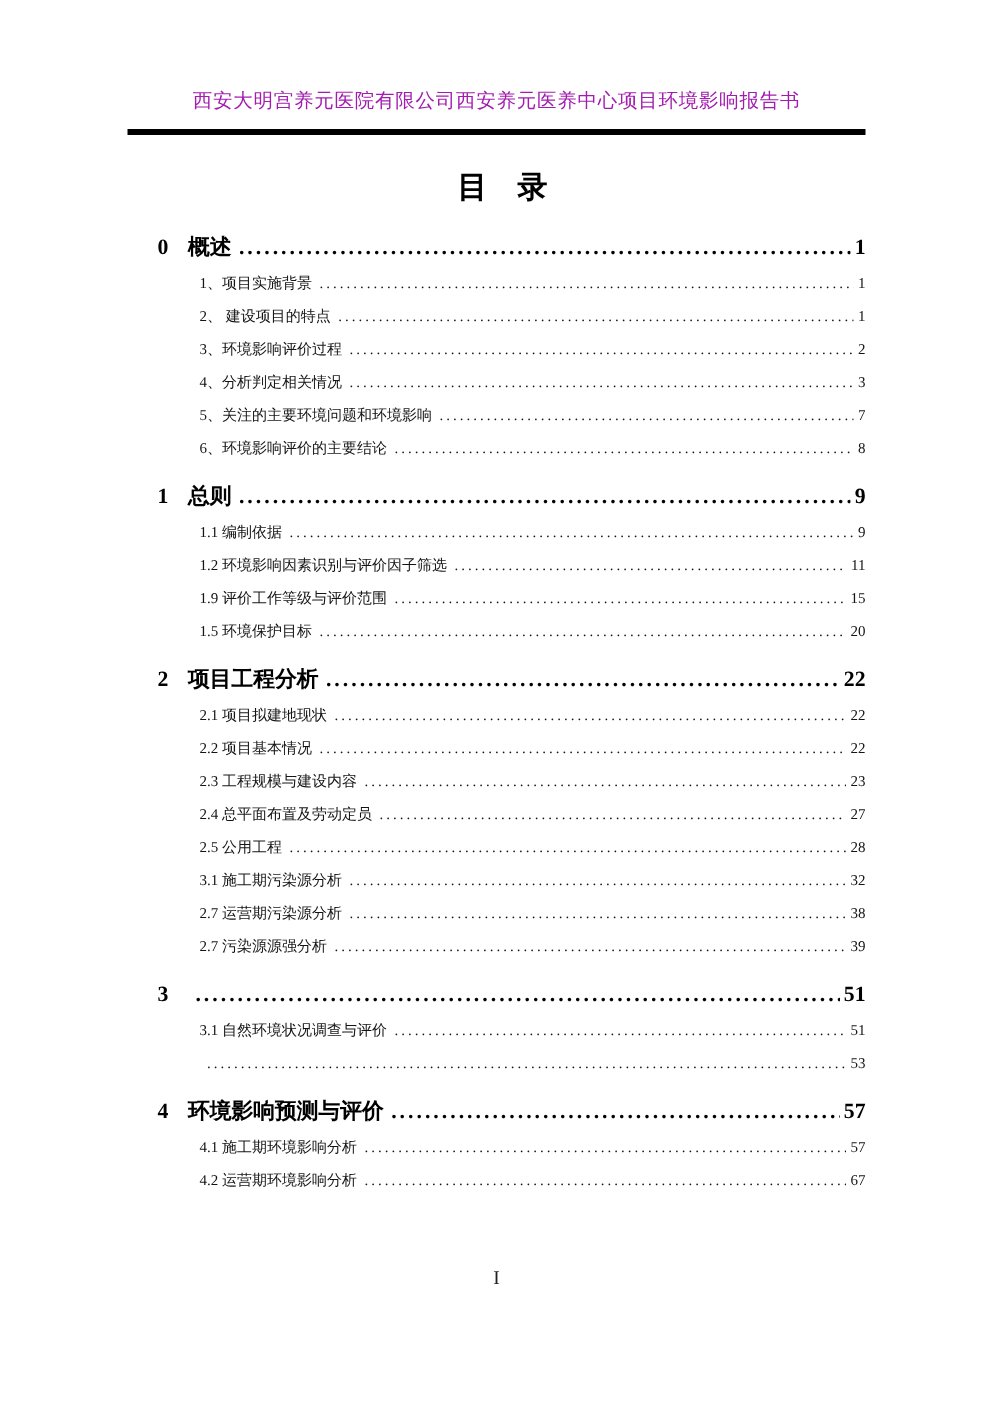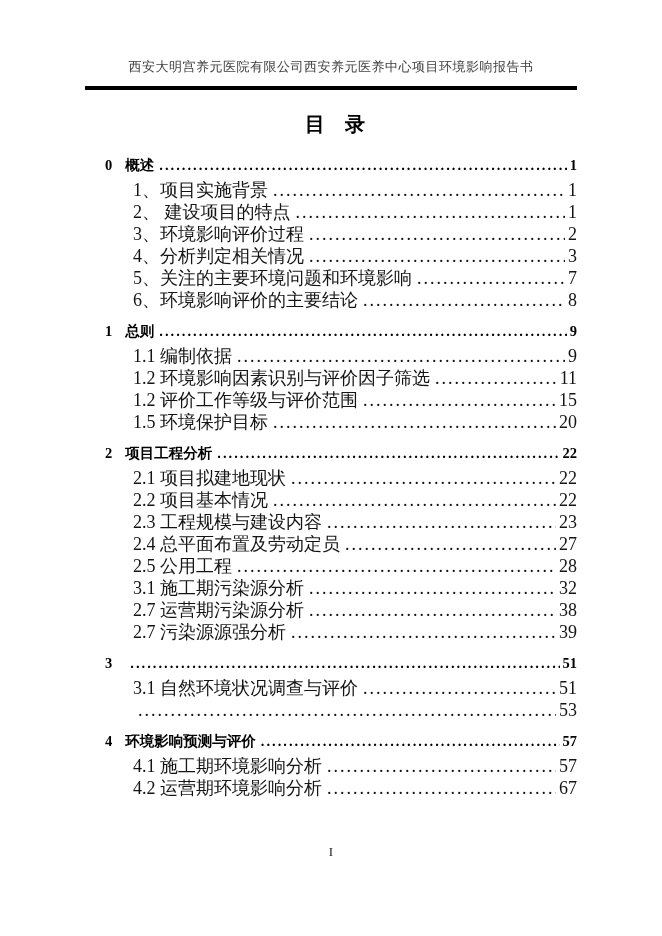--- a/index.html
+++ b/index.html
@@ -7,37 +7,37 @@
     width: 662px; height: 936px;
     background: #ffffff;
     position: relative;
     font-family: "Liberation Serif", "DejaVu Serif", serif;
     color: #141414;
     overflow: hidden;
   }
   .page { position: absolute; inset: 0; background: #ffffff; }
   .header {
     position: absolute; top: 58px; left: 0; width: 100%;
-    text-align: center; font-size: 13px; letter-spacing: 0.5px; color: #404040;
+    text-align: center; font-size: 13px; letter-spacing: 0.5px; color: #a21caf;
   }
   .header-rule {
     position: absolute; top: 86px; left: 85px; width: 492px; height: 4px;
     background: #000;
   }
   .doc-title {
     position: absolute; top: 107px; left: 0; width: 100%;
     text-align: center; font-size: 20px; font-weight: bold; margin: 4px;
     white-space: pre; color: #000;
   }
   .toc {
     position: absolute; top: 145px; left: 85px; width: 492px;
   }
   .toc-row {
     display: flex; align-items: baseline;
-    font-size: 18px; line-height: 22px; height: 22px; overflow: hidden;
+    font-size: 10px; line-height: 22px; height: 22px; overflow: hidden;
   }
   .toc-row.head {
     font-weight: bold; font-size: 14.5px;
     padding-left: 20px; margin-top: 9px; margin-bottom: 3px; color: #000;
   }
   .toc-row.sub { padding-left: 48px; }
   .toc-num { margin-right: 13px; }
   .toc-label, .toc-title { white-space: pre; }
   .leader {
     flex: 1 1 auto; overflow: hidden; white-space: nowrap;
@@ -109,21 +109,21 @@
         <span class="toc-label">1.1 编制依据</span>
         <span class="leader"></span>
         <span class="pg">9</span>
       </div>
       <div class="toc-row sub">
         <span class="toc-label">1.2 环境影响因素识别与评价因子筛选</span>
         <span class="leader"></span>
         <span class="pg">11</span>
       </div>
       <div class="toc-row sub">
-        <span class="toc-label">1.2 评价工作等级与评价范围</span>
+        <span class="toc-label">1.9 评价工作等级与评价范围</span>
         <span class="leader"></span>
         <span class="pg">15</span>
       </div>
       <div class="toc-row sub">
         <span class="toc-label">1.5 环境保护目标</span>
         <span class="leader"></span>
         <span class="pg">20</span>
       </div>
       <div class="toc-row head">
         <span class="toc-num">2</span>

